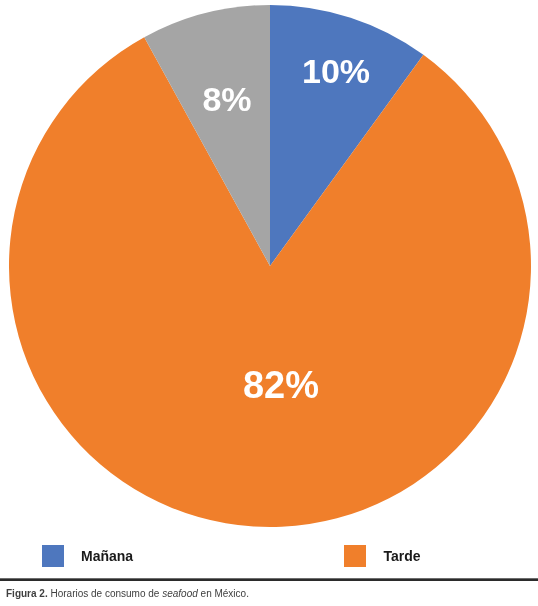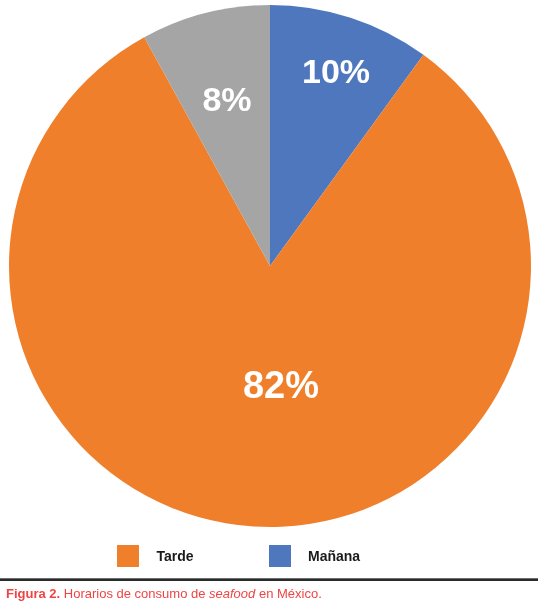--- a/index.html
+++ b/index.html
@@ -93,22 +93,22 @@
     background: #2b2b2b;
     border-top: 1px solid #6d6d6d;
     box-sizing: border-box;
   }
   #caption {
     position: absolute;
     left: 6px;
     top: 585px;
     width: 526px;
     font-family: "Liberation Sans", sans-serif;
-    font-size: 13px;
-    color: #ef4444;
+    font-size: 10px;
+    color: #404040;
     line-height: 17px;
     white-space: nowrap;
   }
   #caption .cap-bold { font-weight: bold; }
   #caption .cap-italic { font-style: italic; }
 </style>
 </head>
 <body>
 
 <div id="figure-root">
@@ -125,28 +125,28 @@
       <text class="slice-label slice-label-md" x="336" y="71">10%</text>
 
       <text class="slice-label slice-label-lg" x="281" y="385">82%</text>
 
       <text class="slice-label slice-label-md" x="227" y="99">8%</text>
     </svg>
   </div>
 
   <div id="legend">
 
+    <div class="legend-item">
+      <span class="legend-swatch" style="background:#4E77BE;"></span>
+      <span class="legend-label">Mañana</span>
+    </div>
+
     <div class="legend-item center-item">
       <span class="legend-swatch" style="background:#F07F2B;"></span>
       <span class="legend-label">Tarde</span>
-    </div>
-
-    <div class="legend-item">
-      <span class="legend-swatch" style="background:#4E77BE;"></span>
-      <span class="legend-label">Mañana</span>
     </div>
 
 
   </div>
 
   <div id="caption-rule"></div>
 
   <div id="caption"><span class="cap-bold">Figura 2.</span><span> Horarios de consumo de </span><span class="cap-italic">seafood</span><span> en México.</span></div>
 
 </div>

